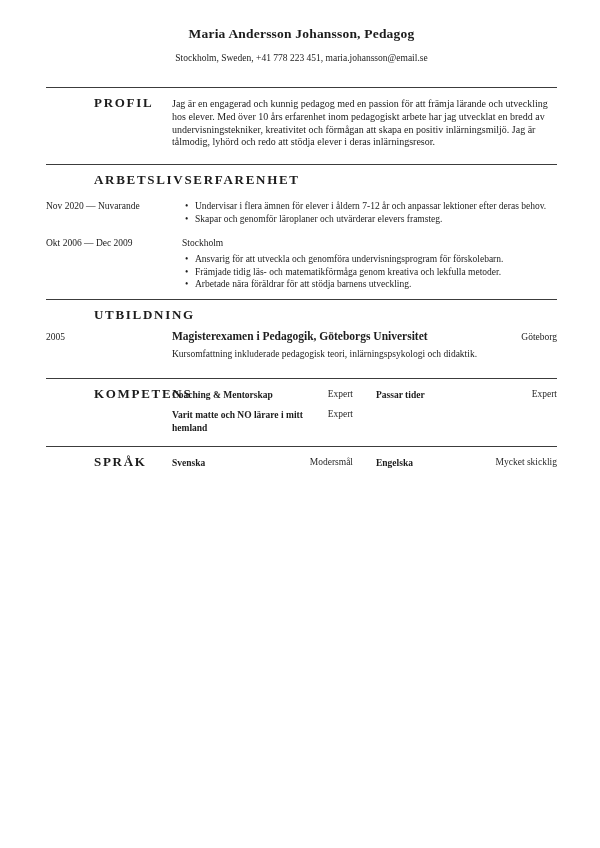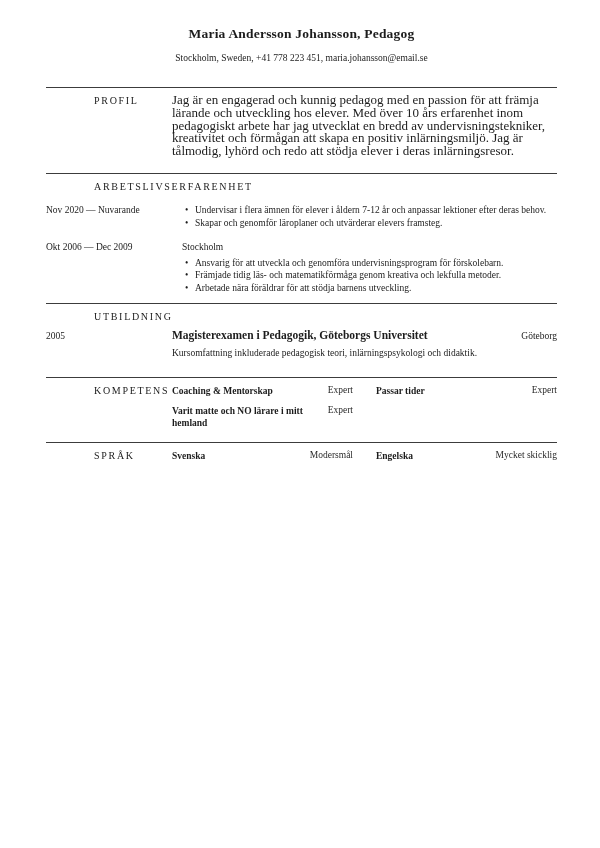--- a/index.html
+++ b/index.html
@@ -32,37 +32,37 @@
   .section {
     border-top: 1px solid #3c3c3c;
     padding-top: 5px;
   }
   .sec-profil     { margin-bottom: 15px; }
   .sec-experience { margin-bottom: 8px; }
   .sec-education  { margin-bottom: 17px; }
   .sec-skills     { margin-bottom: 12px; }
 
   .section-label {
-    font-size: 10px;
-    font-weight: 400;
+    font-size: 13px;
+    font-weight: 700;
     letter-spacing: 1.7px;
     text-transform: uppercase;
     color: #1c1c1c;
     padding-top: 2px;
     padding-left: 48px;
   }
 
   .grid-row {
     display: grid;
     grid-template-columns: 126px 1fr;
     align-items: baseline;
   }
 
   .body-text {
-    font-size: 13px;
+    font-size: 10px;
     line-height: 12.8px;
     color: #1c1c1c;
   }
 
   
   .label-row { margin-bottom: 7px; }
   .entry { margin-bottom: 12px; }
   .entry:last-child { margin-bottom: 0; }
   .entry-dates { font-size: 9.5px; color: #222222; }
   .entry-titleline { display: flex; align-items: baseline; }

